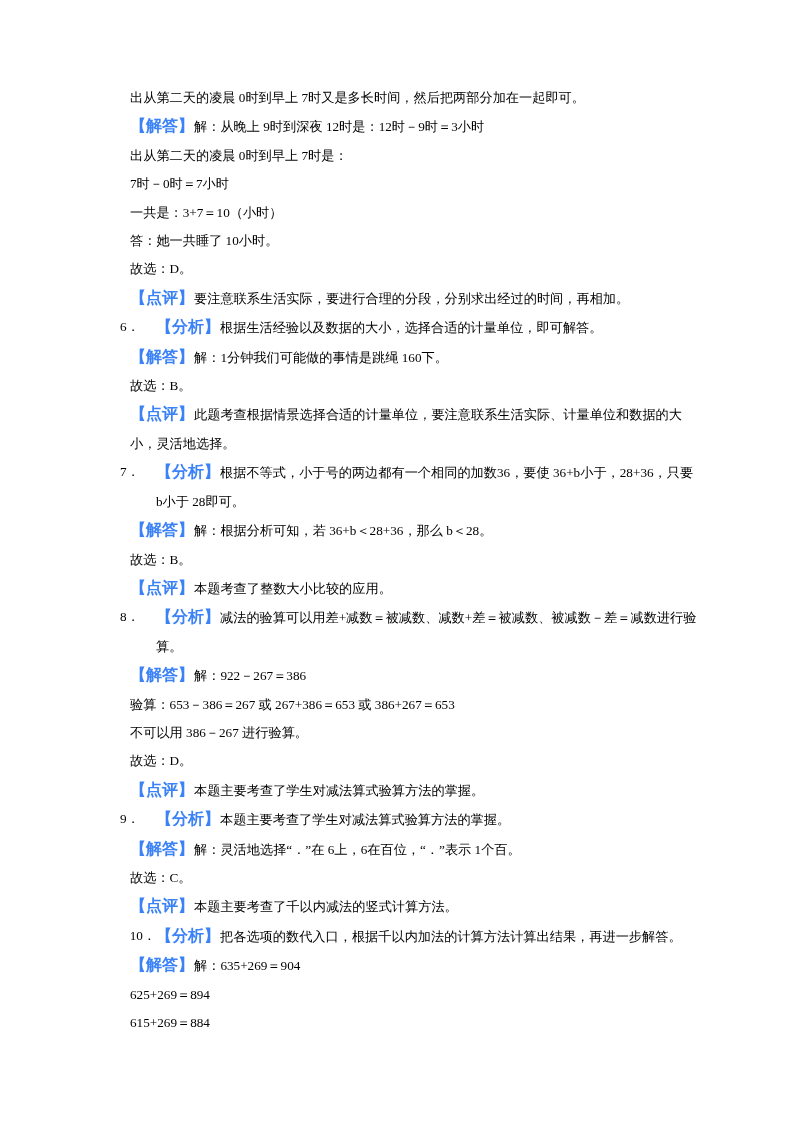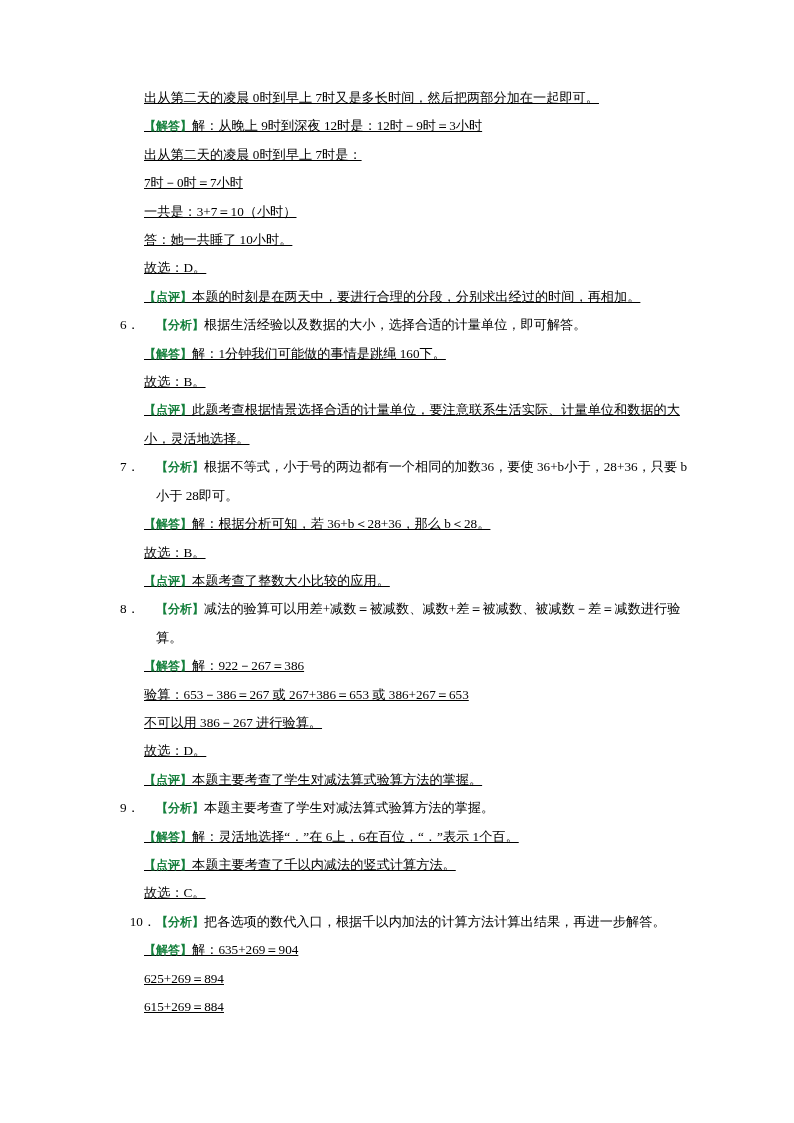--- a/index.html
+++ b/index.html
@@ -24,42 +24,42 @@
     font-size: 13.2px;
     line-height: 28.4px;
   }
   .line {
     position: relative;
     white-space: nowrap;
   }
   .line.wrap {
     white-space: normal;
   }
-  .ind-1 { margin-left: 24px; text-decoration: underline; }
+  .ind-1 { margin-left: 10px; }
   .num-row {
     display: flex;
     align-items: flex-start;
   }
   .num {
     flex: 0 0 auto;
     width: 36px;
     text-align: left;
     font-size: 13.2px;
   }
   .num.wide {
     width: 36px;
     text-align: right;
   }
   .num-body {
     flex: 1 1 auto;
   }
   .tag {
-    color: #15803d;
+    color: #3b82f6;
     font-weight: bold;
-    font-size: 12px;
+    font-size: 16px;
     letter-spacing: 0px;
   }
 </style>
 </head>
 <body>
 
 <div class="page">
   <div class="doc-body">
 
     <div class="line ind-1">
@@ -84,21 +84,21 @@
 
     <div class="line ind-1">
       <span>答：她一共睡了 10小时。</span>
     </div>
 
     <div class="line ind-1">
       <span>故选：D。</span>
     </div>
 
     <div class="line ind-1">
-      <span class="tag">【点评】</span><span>本题的时刻是在两天中，要进行合理的分段，分别求出经过的时间，再相加。</span>
+      <span class="tag">【点评】</span><span>要注意联系生活实际，要进行合理的分段，分别求出经过的时间，再相加。</span>
     </div>
 
     <div class="num-row">
       <div class="num">6．</div>
       <div class="num-body">
         <div class="line wrap">
           <span class="tag">【分析】</span><span>根据生活经验以及数据的大小，选择合适的计量单位，即可解答。</span>
         </div>
       </div>
     </div>
@@ -159,24 +159,24 @@
       <div class="num-body">
         <div class="line wrap">
           <span class="tag">【分析】</span><span>本题主要考查了学生对减法算式验算方法的掌握。</span>
         </div>
       </div>
     </div>
     <div class="line ind-1">
       <span class="tag">【解答】</span><span>解：灵活地选择“．”在 6上，6在百位，“．”表示 1个百。</span>
     </div>
     <div class="line ind-1">
-      <span class="tag">【点评】</span><span>本题主要考查了千以内减法的竖式计算方法。</span>
+      <span>故选：C。</span>
     </div>
     <div class="line ind-1">
-      <span>故选：C。</span>
+      <span class="tag">【点评】</span><span>本题主要考查了千以内减法的竖式计算方法。</span>
     </div>
 
     <div class="num-row">
       <div class="num wide">10．</div>
       <div class="num-body">
         <div class="line wrap">
           <span class="tag">【分析】</span><span>把各选项的数代入口，根据千以内加法的计算方法计算出结果，再进一步解答。</span>
         </div>
       </div>
     </div>

